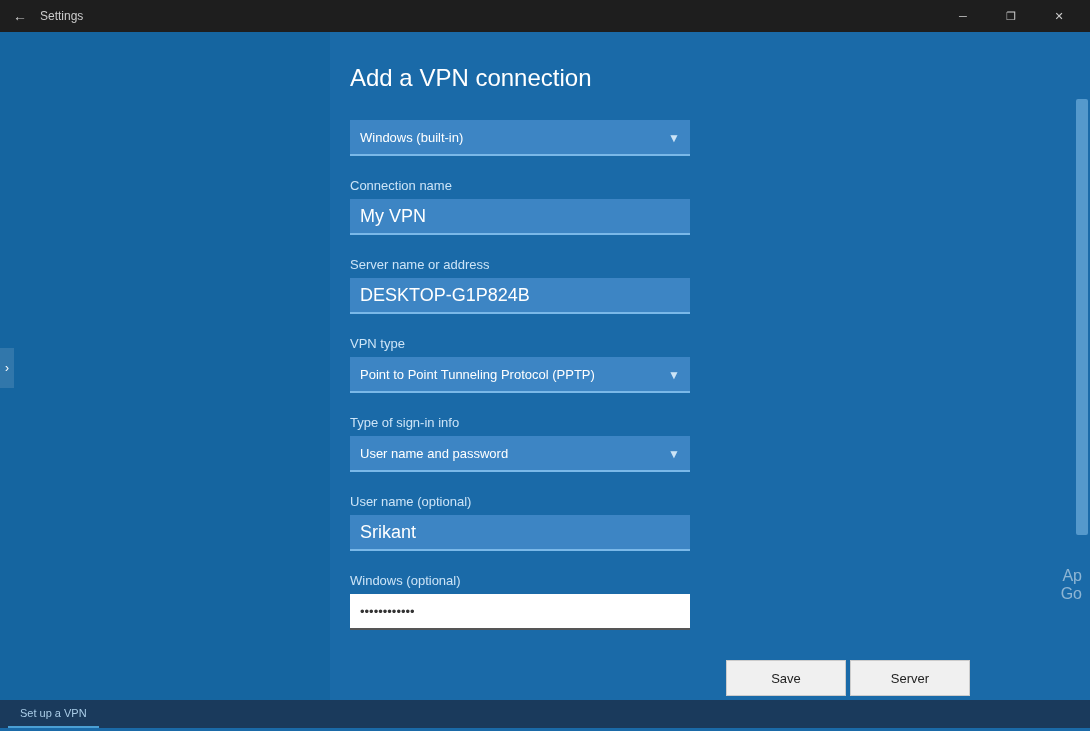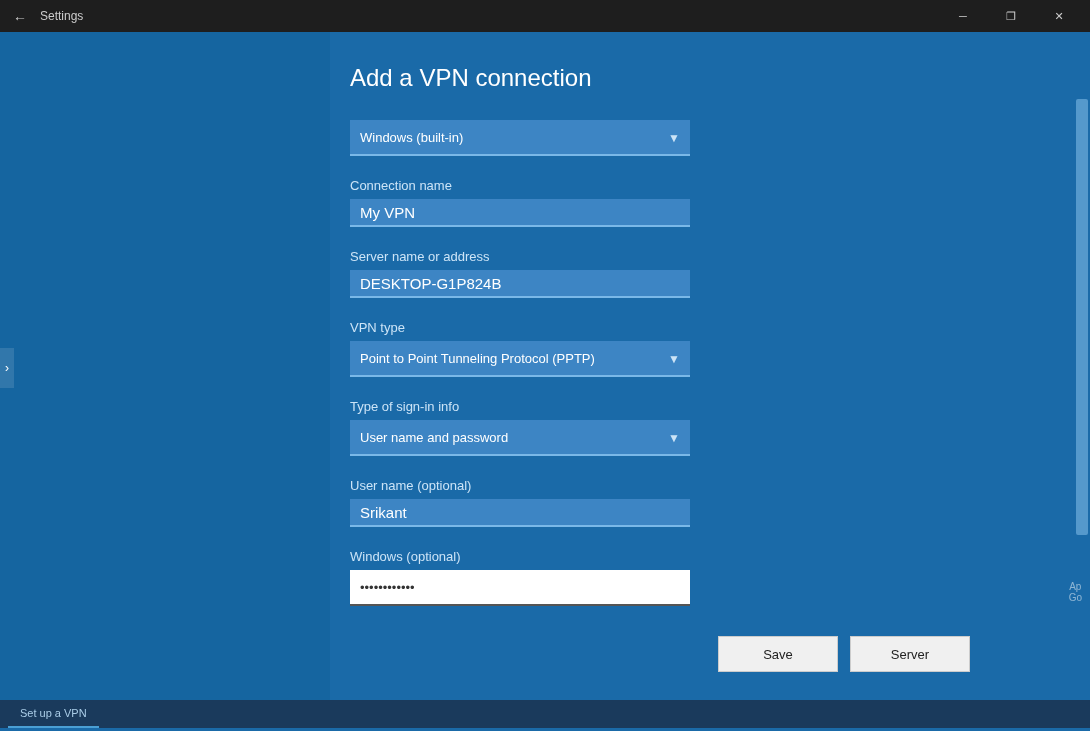--- a/index.html
+++ b/index.html
@@ -95,26 +95,26 @@
       margin-bottom: 6px;
       display: block;
     }
 
     .field-group {
       margin-bottom: 22px;
     }
 
     .field-input {
       width: 340px;
-      height: 28px;
+      height: 36px;
       background: #3d85c4;
       border: none;
       border-bottom: 2px solid #7ab8e8;
       color: #fff;
-      font-size: 15px;
+      font-size: 18px;
       padding: 0 10px;
       outline: none;
     }
     .field-input::placeholder { color: #aacde8; }
 
     .field-select-wrapper {
       position: relative;
       width: 340px;
     }
     .field-select {
@@ -166,21 +166,21 @@
       top: 10%;
       width: 12px;
       height: 65%;
       background: #5599cc;
       border-radius: 2px;
     }
 
     
     .button-row {
       display: flex;
-      gap: 12px;
+      gap: 4px;
       margin-top: 30px;
       justify-content: flex-end;
       padding-right: 60px;
     }
     .btn {
       width: 120px;
       height: 36px;
       border: 1px solid #ccc;
       background: #f0f0f0;
       color: #222;
@@ -220,23 +220,23 @@
       display: flex; align-items: center; justify-content: center;
       color: #fff;
       font-size: 12px;
     }
 
     
     .right-sidebar-text {
       position: absolute;
       right: 8px;
       bottom: 100px;
-      font-size: 10px;
+      font-size: 16px;
       color: rgba(255,255,255,0.5);
-      text-align: center;
+      text-align: right;
     }
   </style>
 </head>
 <body>
 
 <div class="title-bar">
   <div class="title-bar-back">
     <span>←</span>
   </div>
   <span class="title-bar-title">Settings</span>

